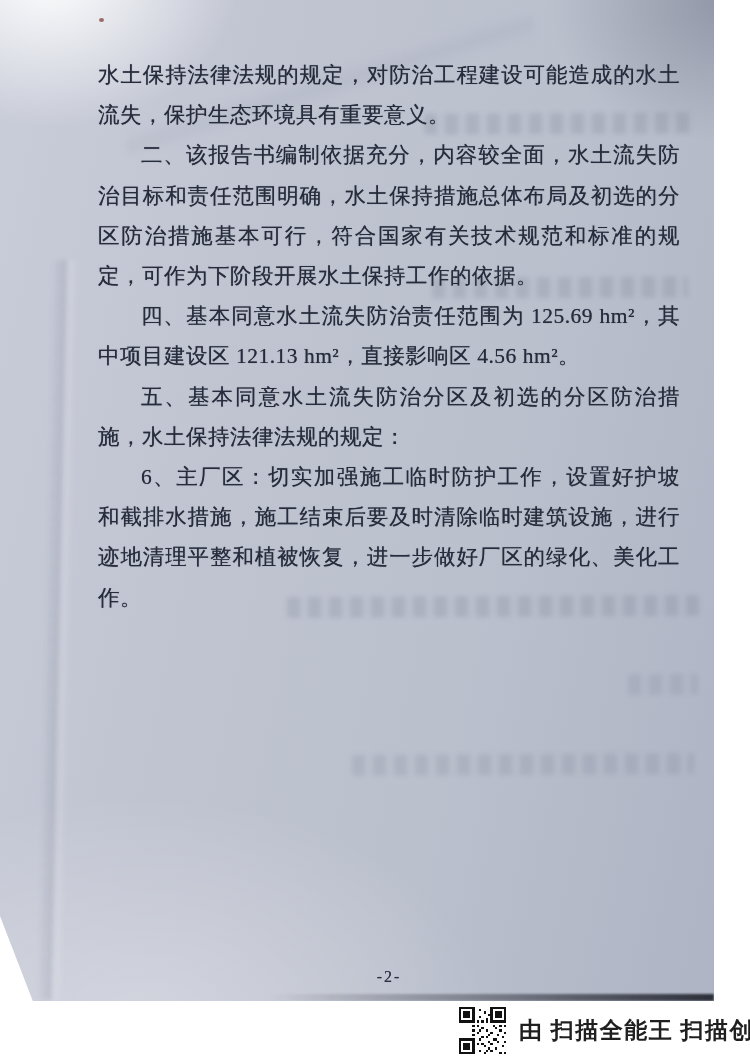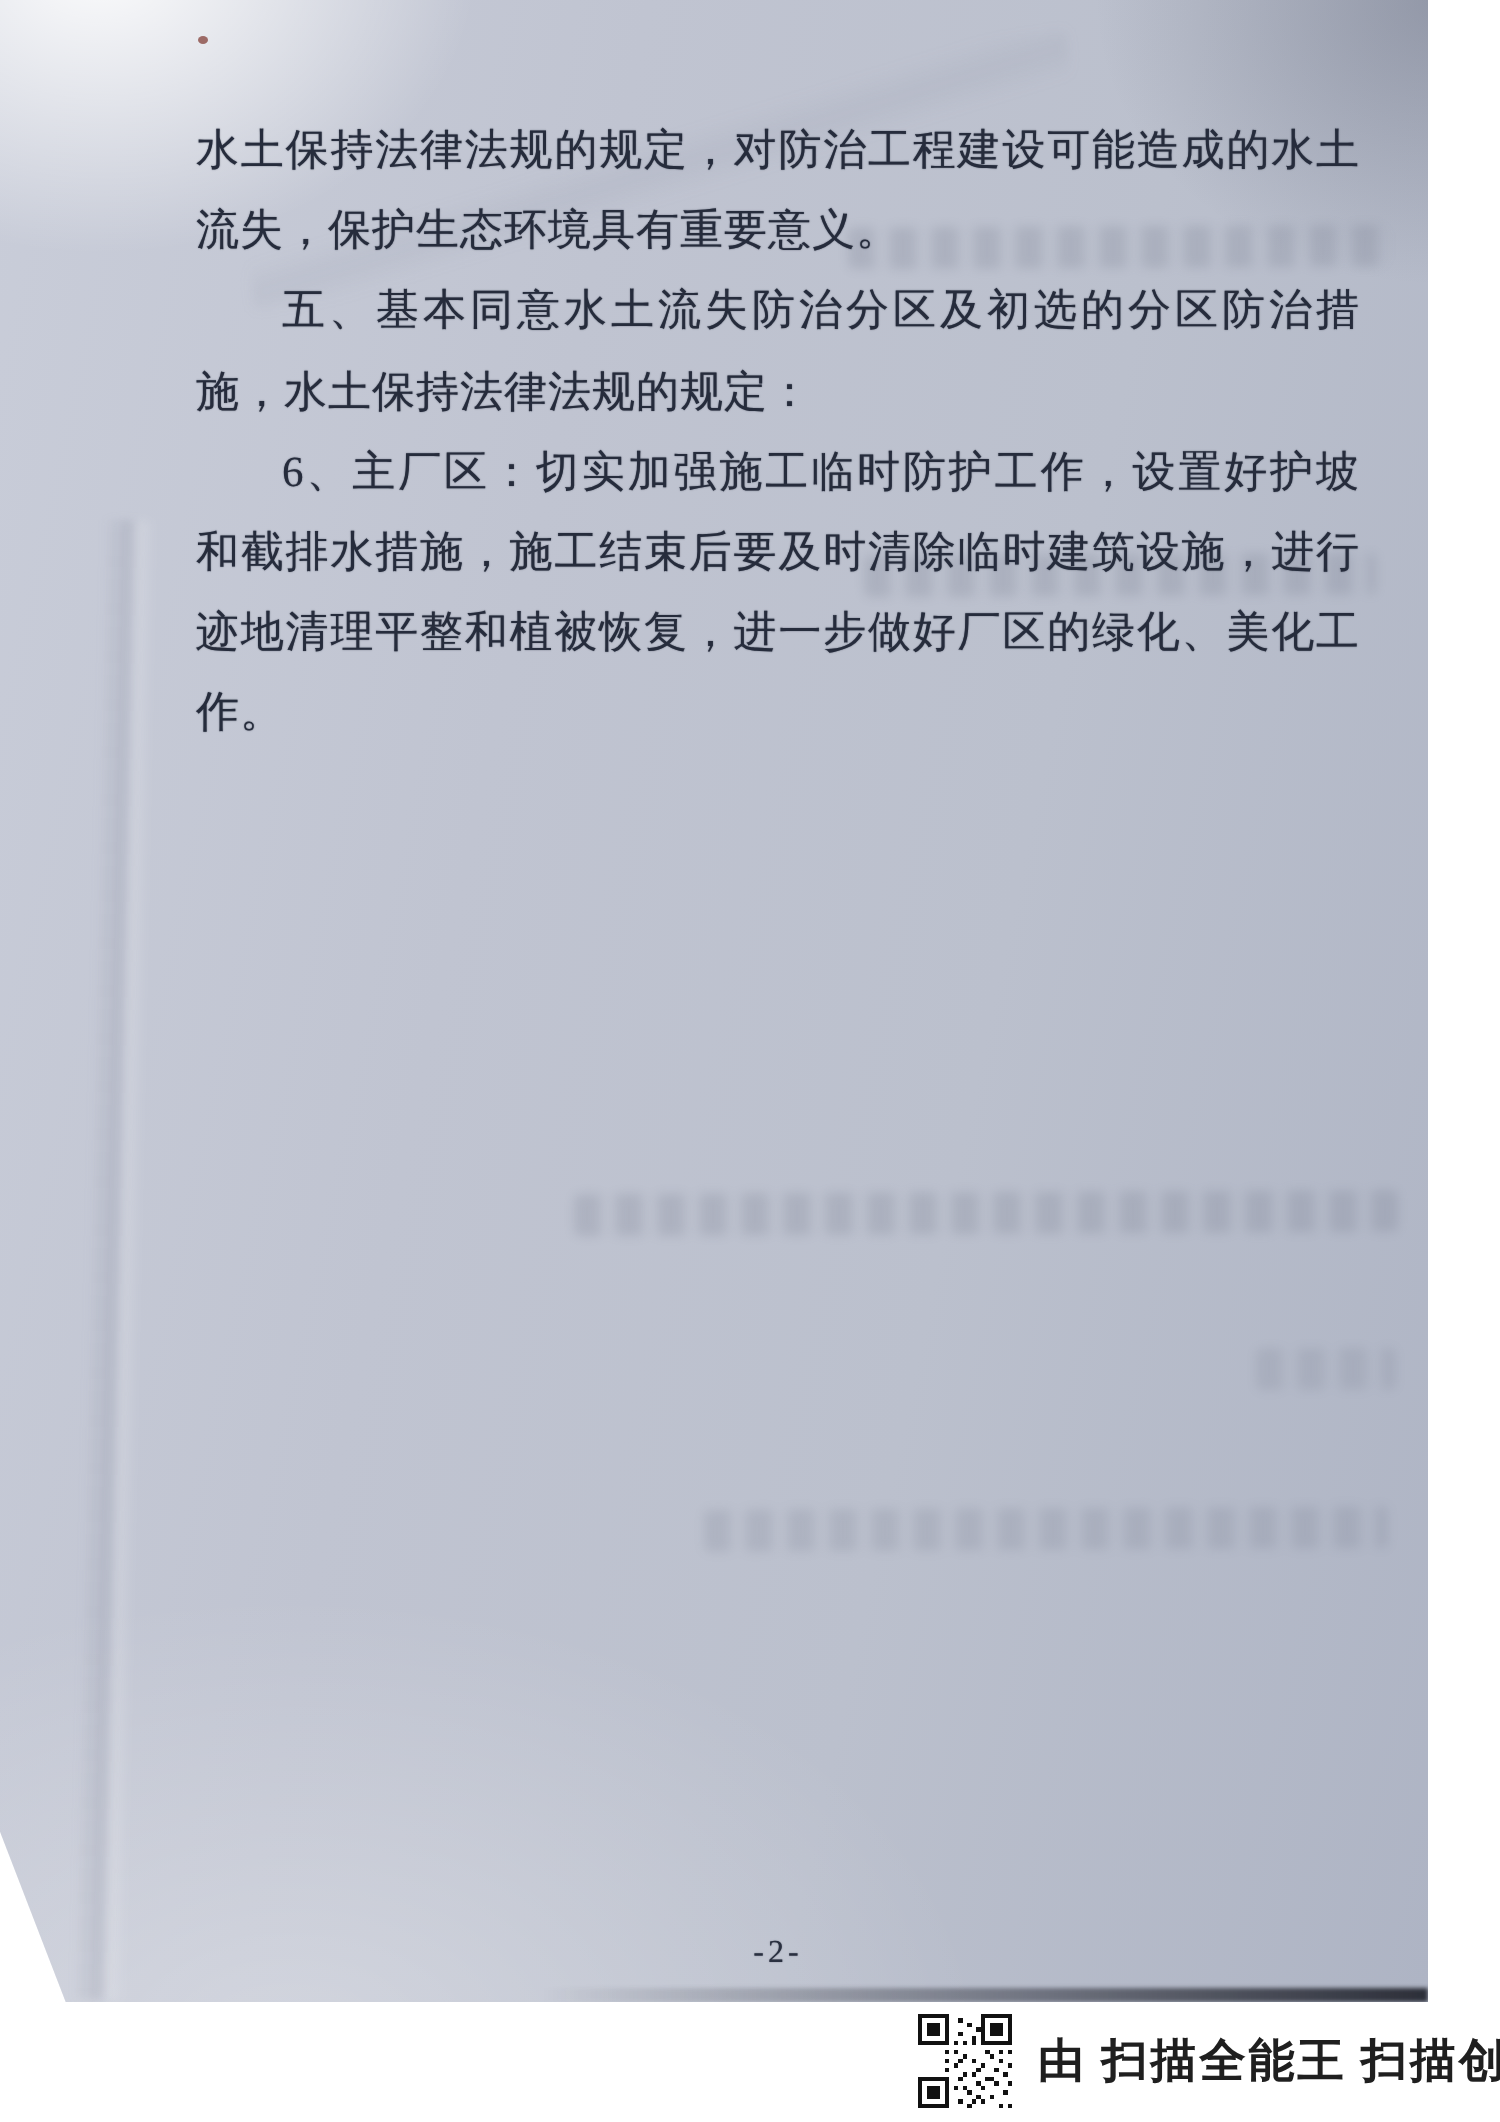--- a/index.html
+++ b/index.html
@@ -88,20 +88,22 @@
     <div id="paper-speck"></div>
 
     <div id="ghost-1" class="ghost"></div>
     <div id="ghost-2" class="ghost"></div>
     <div id="ghost-3" class="ghost"></div>
     <div id="ghost-4" class="ghost"></div>
     <div id="ghost-5" class="ghost"></div>
 
     <div id="doc-text">
       <p class="para">水土保持法律法规的规定，对防治工程建设可能造成的水土流失，保护生态环境具有重要意义。</p>
+      <p class="para indent">二、该报告书编制依据充分，内容较全面，水土流失防治目标和责任范围明确，水土保持措施总体布局及初选的分区防治措施基本可行，符合国家有关技术规范和标准的规定，可作为下阶段开展水土保持工作的依据。</p>
+      <p class="para indent">四、基本同意水土流失防治责任范围为 125.69 hm²，其中项目建设区 121.13 hm²，直接影响区 4.56 hm²。</p>
       <p class="para indent">五、基本同意水土流失防治分区及初选的分区防治措施，水土保持法律法规的规定：</p>
       <p class="para indent">6、主厂区：切实加强施工临时防护工作，设置好护坡和截排水措施，施工结束后要及时清除临时建筑设施，进行迹地清理平整和植被恢复，进一步做好厂区的绿化、美化工作。</p>
     </div>
 
     <div id="page-number">-2-</div>
 
     <div id="paper-bottom-shadow"></div>
   </div>
 
   <div id="scanner-footer">

